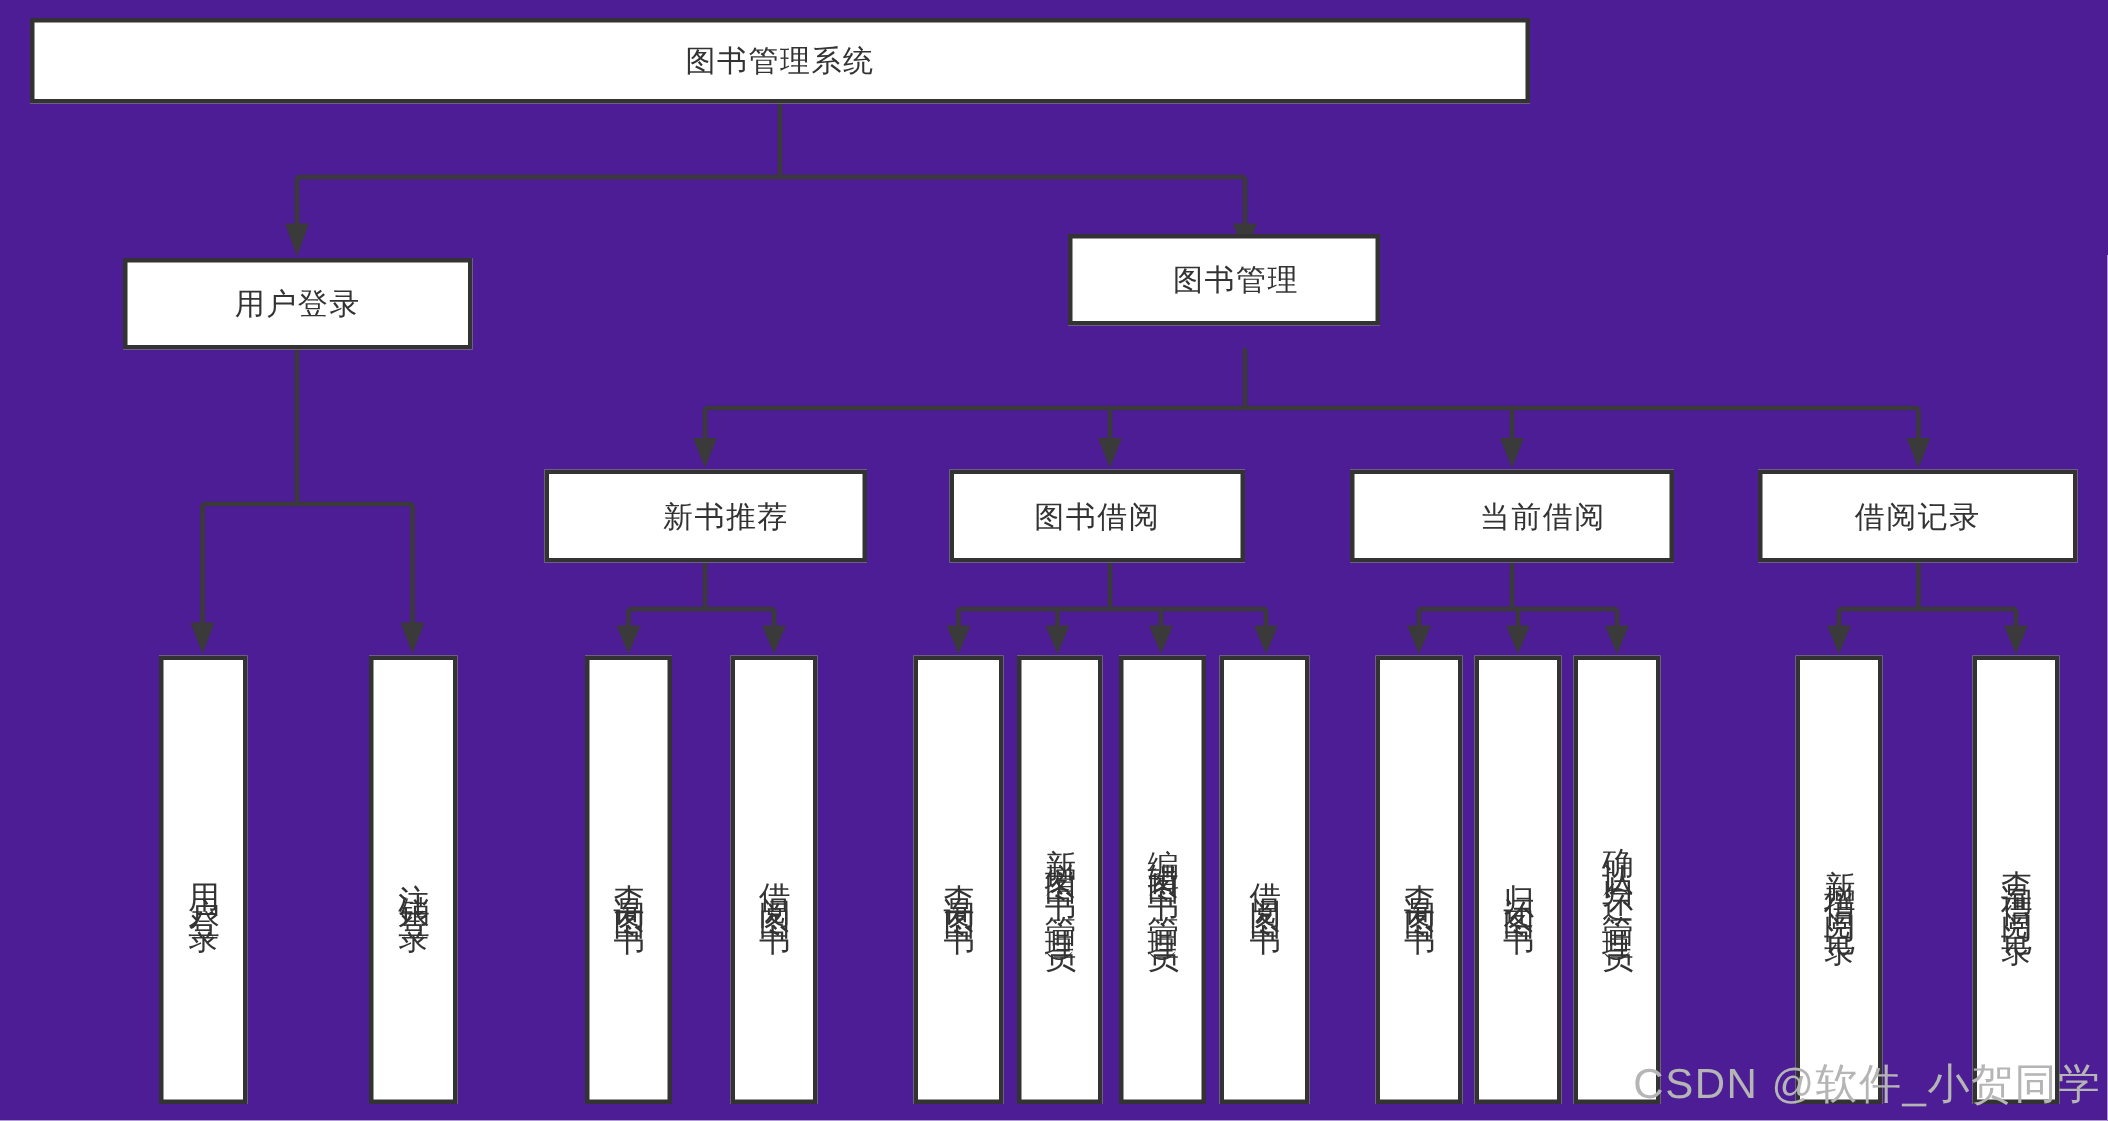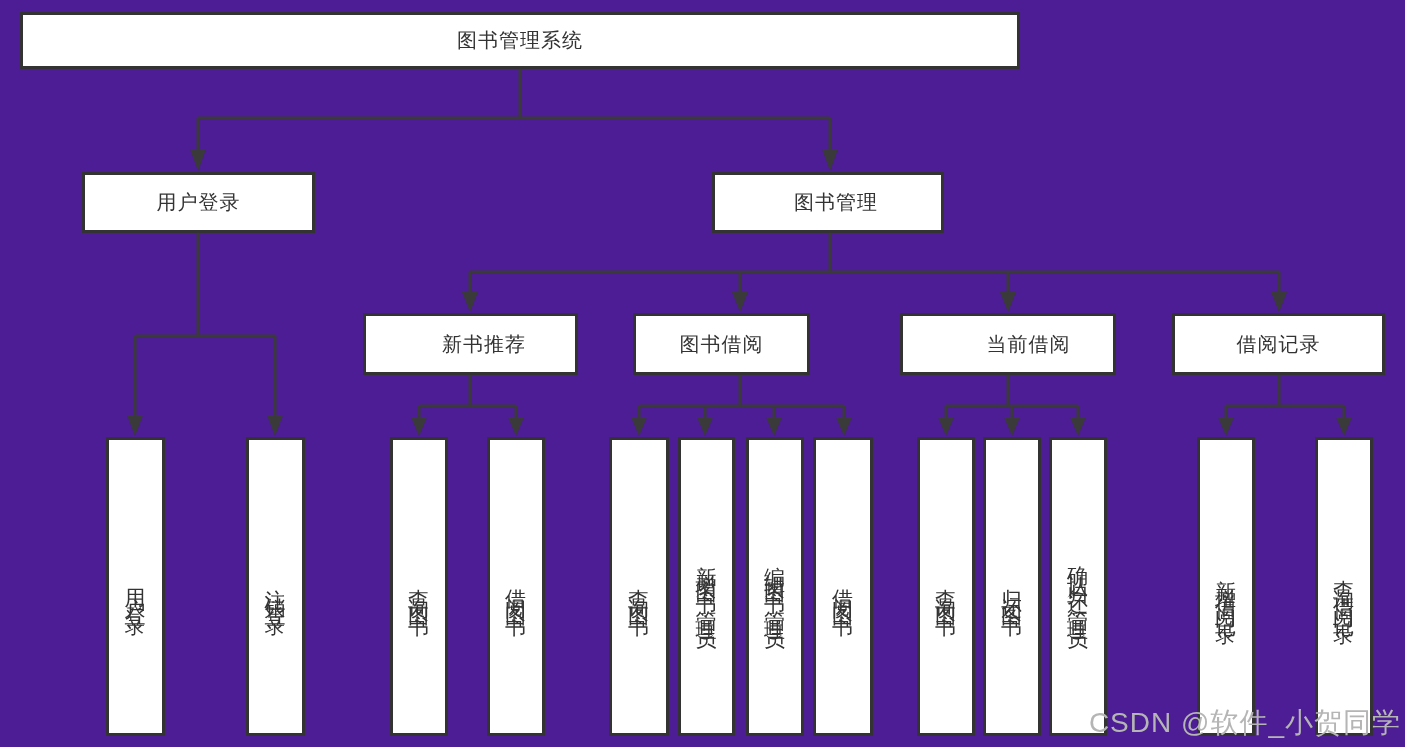--- a/index.html
+++ b/index.html
@@ -91,24 +91,24 @@
       <polygon points="1004,417 1020,417 1012,436"></polygon>
       <polygon points="1070,417 1086,417 1078,436"></polygon>
       <polygon points="1218,417 1234,417 1226,436"></polygon>
       <polygon points="1336,417 1352,417 1344,436"></polygon>
     </g>
   </svg>
 
   <div class="node" style="left:20px; top:12px; width:1000px; height:57px;">图书管理系统</div>
 
   <div class="node" style="left:82px; top:172px; width:233px; height:61px;">用户登录</div>
-  <div class="node" style="left:712px; top:172px; width:232px; height:61px;padding-left:16px;">图书管理</div>
+  <div class="node" style="left:712px; top:156px; width:208px; height:61px;padding-left:16px;">图书管理</div>
 
   <div class="node" style="left:363px; top:313px; width:215px; height:62px;padding-left:27px;">新书推荐</div>
-  <div class="node" style="left:633px; top:313px; width:177px; height:62px;">图书借阅</div>
+  <div class="node" style="left:633px; top:313px; width:197px; height:62px;">图书借阅</div>
   <div class="node" style="left:900px; top:313px; width:216px; height:62px;padding-left:41px;">当前借阅</div>
   <div class="node" style="left:1172px; top:313px; width:213px; height:62px;">借阅记录</div>
 
   <div class="node leaf" style="left:106px; top:437px; width:59px; height:299px;">用户登录</div>
   <div class="node leaf" style="left:246px; top:437px; width:59px; height:299px;">注销登录</div>
 
   <div class="node leaf" style="left:390px; top:437px; width:58px; height:299px;">查询图书</div>
   <div class="node leaf" style="left:487px; top:437px; width:58px; height:299px;">借阅图书</div>
 
   <div class="node leaf" style="left:609px; top:437px; width:60px; height:299px;">查询图书</div>

